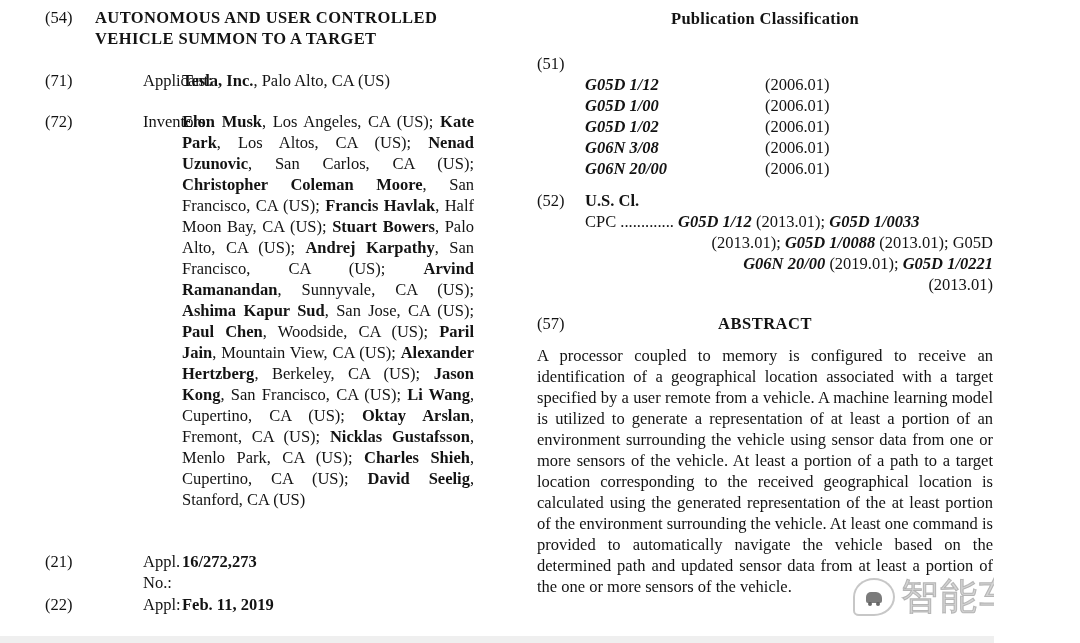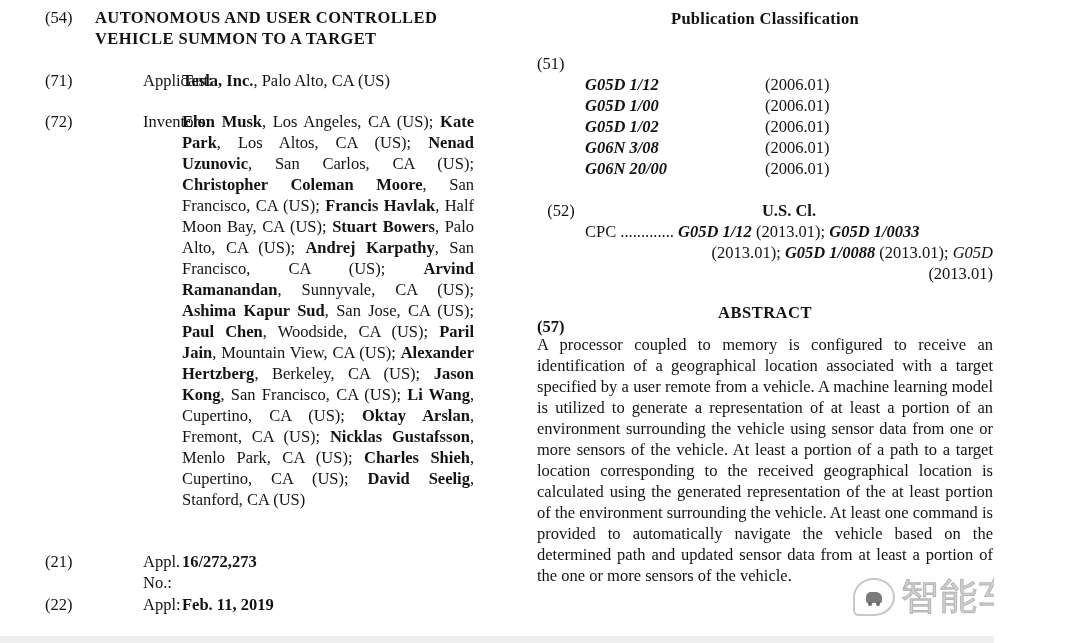--- a/index.html
+++ b/index.html
@@ -9,21 +9,21 @@
     width: 994px;
     height: 643px;
     background: #ffffff;
     font-family: "Liberation Serif", "DejaVu Serif", serif;
     color: #131313;
     font-size: 16.5px;
     line-height: 21px;
     overflow: hidden;
   }
   .s-b  { font-weight: 700; }
-  .s-i  { font-style: italic; }
+  .s-i  { }
   .s-bi { font-weight: 700; font-style: italic; }
 
   
   .col-left { position: absolute; left: 45px; top: 7px; width: 462px; }
   .field { display: grid; grid-template-columns: 50px 87px 1fr; align-items: start; }
   .field .fnum { grid-column: 1; }
   .field .flabel { grid-column: 2; margin-left: 48px; }
   .field .fval { grid-column: 3; }
   .field-title { grid-template-columns: 50px 1fr; }
   .field-title .title-text {
@@ -37,29 +37,29 @@
   .inventors-text { max-width: 292px; text-align: justify; }
   .field-pinned { position: absolute; left: 45px; width: 462px; }
   .field-appl-no { top: 551px; }
   .field-filed   { top: 594px; }
 
   
   .col-right { position: absolute; left: 537px; top: 8px; width: 456px; }
   .pub-heading { text-align: center; font-weight: 700; letter-spacing: 0.3px; }
   .cls-row { display: grid; grid-template-columns: 48px 1fr; margin-top: 24px; }
   .cls-row .clabel { font-weight: 700; }
-  .row-52 { margin-top: 21px; text-align: center; }
+  .row-52 { margin-top: 11px; }
   .intcl-list { margin-left: 48px; }
   .intcl-row { display: grid; grid-template-columns: 180px 1fr; }
   .intcl-code { font-weight: 700; font-style: italic; }
   .cpc-block { margin-left: 48px; width: 408px; }
   .cpc-block .segline { text-align: right; }
   .cpc-block .segline:first-child { text-align: left; }
   .abstract-head { position: relative; text-align: center; margin-top: 18px; }
-  .abstract-head .fnum { position: absolute; left: 0; top: 14px; font-weight: 700; text-align: right; }
+  .abstract-head .fnum { position: absolute; left: 0; top: 0; font-weight: 400; text-align: right; }
   .abstract-head .abstract-title { font-weight: 700; letter-spacing: 0.5px; }
   .abstract-text { margin-top: 11px; text-align: justify; }
 
   
   .watermark {
     position: absolute; left: 853px; top: 576px;
     display: flex; align-items: center; gap: 6px;
     pointer-events: none;
   }
   .wm-logo {
@@ -171,20 +171,21 @@
       </div>
 
     <div class="cls-row row-52">
       <span class="fnum">(52)</span>
       <span class="clabel">U.S. Cl.</span>
     </div>
 
     <div class="cpc-block">
         <div class="segline"><span>CPC ............. </span><span class="s-bi">G05D 1/12</span><span> (2013.01); </span><span class="s-bi">G05D 1/0033</span></div>
         <div class="segline"><span>(2013.01); </span><span class="s-bi">G05D 1/0088</span><span> (2013.01); </span><span class="s-i">G05D</span></div>
+        <div class="segline"><span class="s-bi">G06N 20/00</span><span> (2019.01); </span><span class="s-bi">G05D 1/0221</span></div>
         <div class="segline"><span>(2013.01)</span></div>
       </div>
 
     <div class="abstract-head">
       <span class="fnum">(57)</span>
       <span class="abstract-title">ABSTRACT</span>
     </div>
 
     <p class="abstract-text">A processor coupled to memory is configured to receive an identification of a geographical location associated with a target specified by a user remote from a vehicle. A machine learning model is utilized to generate a representation of at least a portion of an environment surrounding the vehicle using sensor data from one or more sensors of the vehicle. At least a portion of a path to a target location corresponding to the received geographical location is calculated using the generated representation of the at least portion of the environment surrounding the vehicle. At least one command is provided to automatically navigate the vehicle based on the determined path and updated sensor data from at least a portion of the one or more sensors of the vehicle.</p>
 

